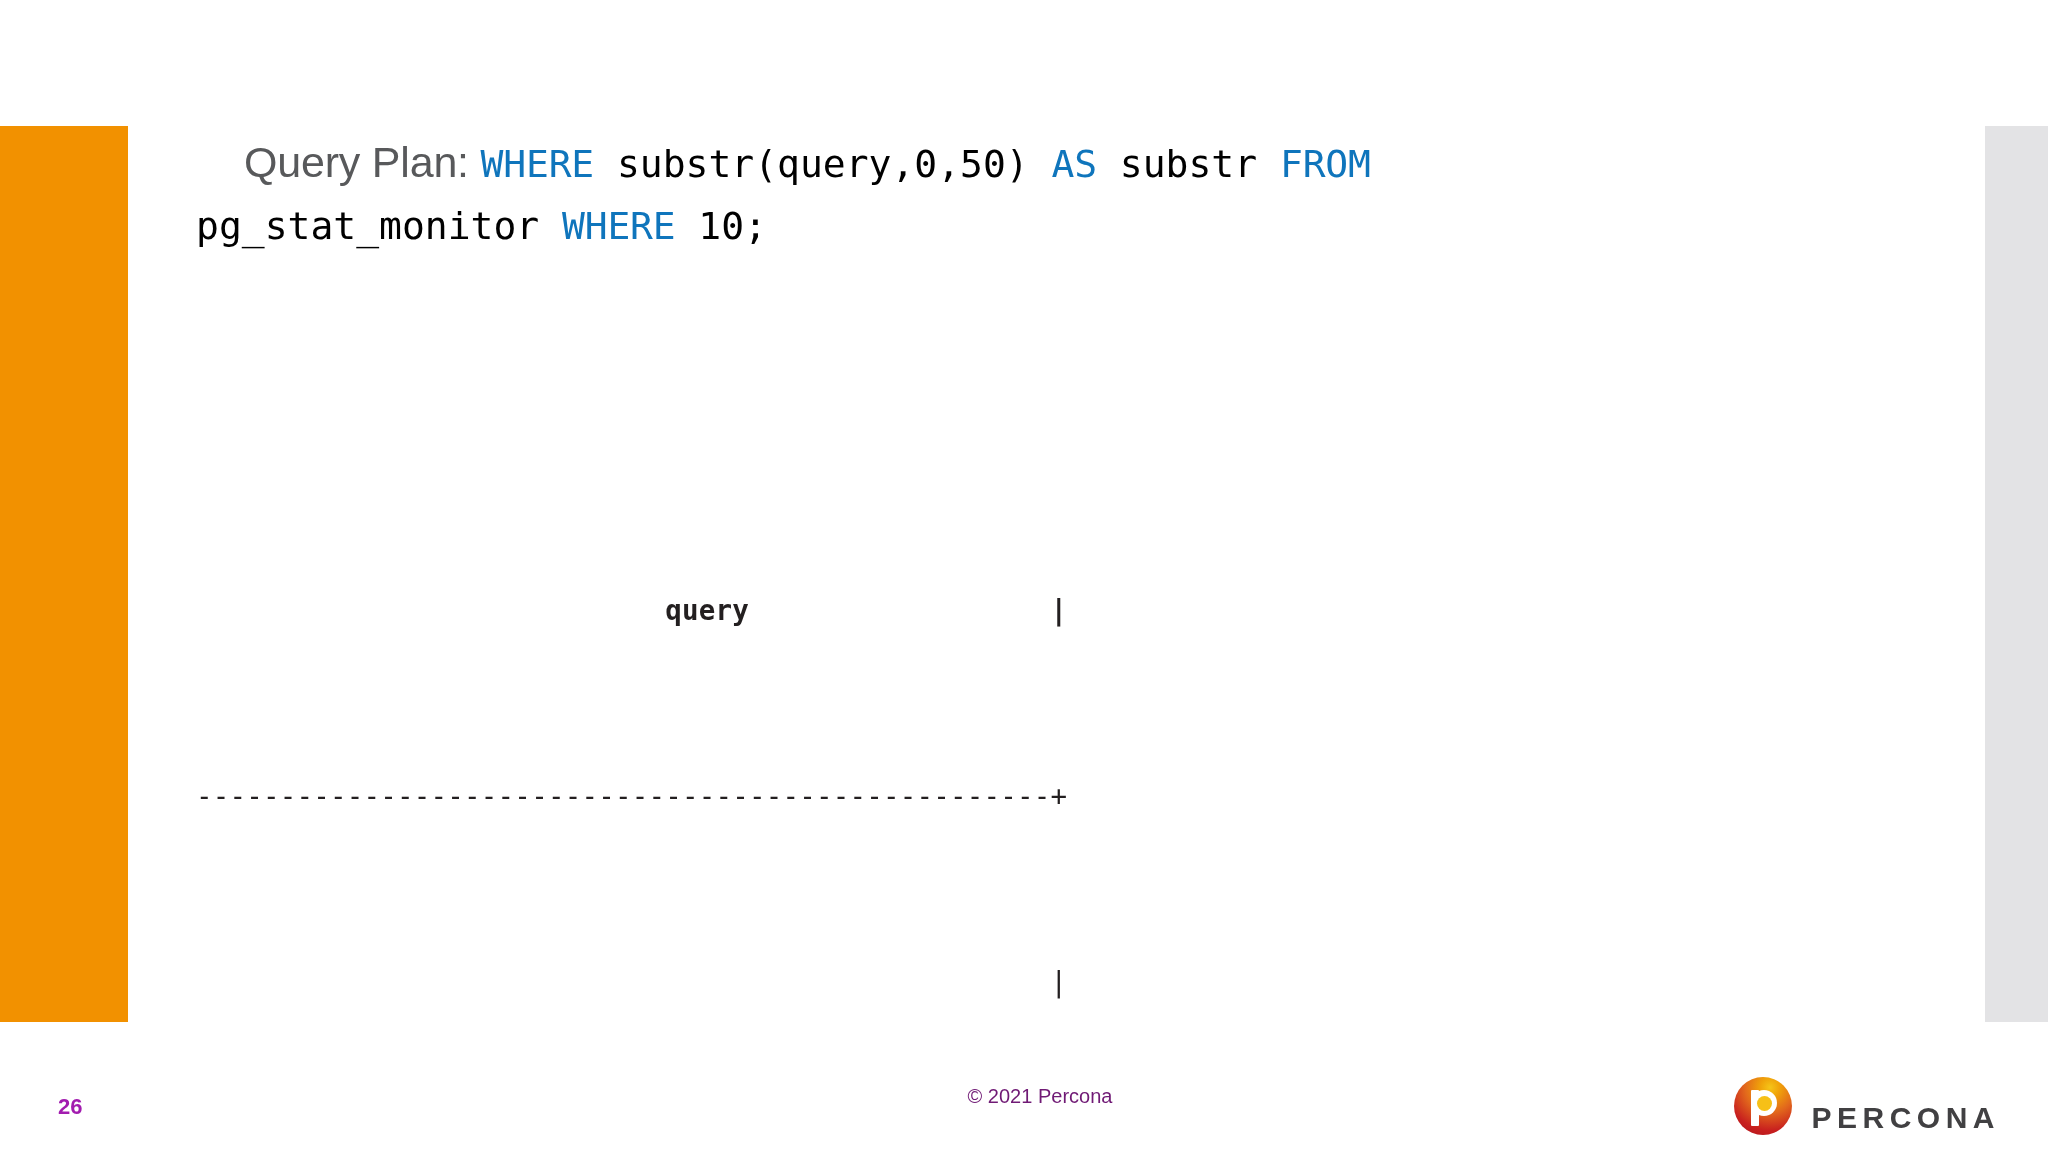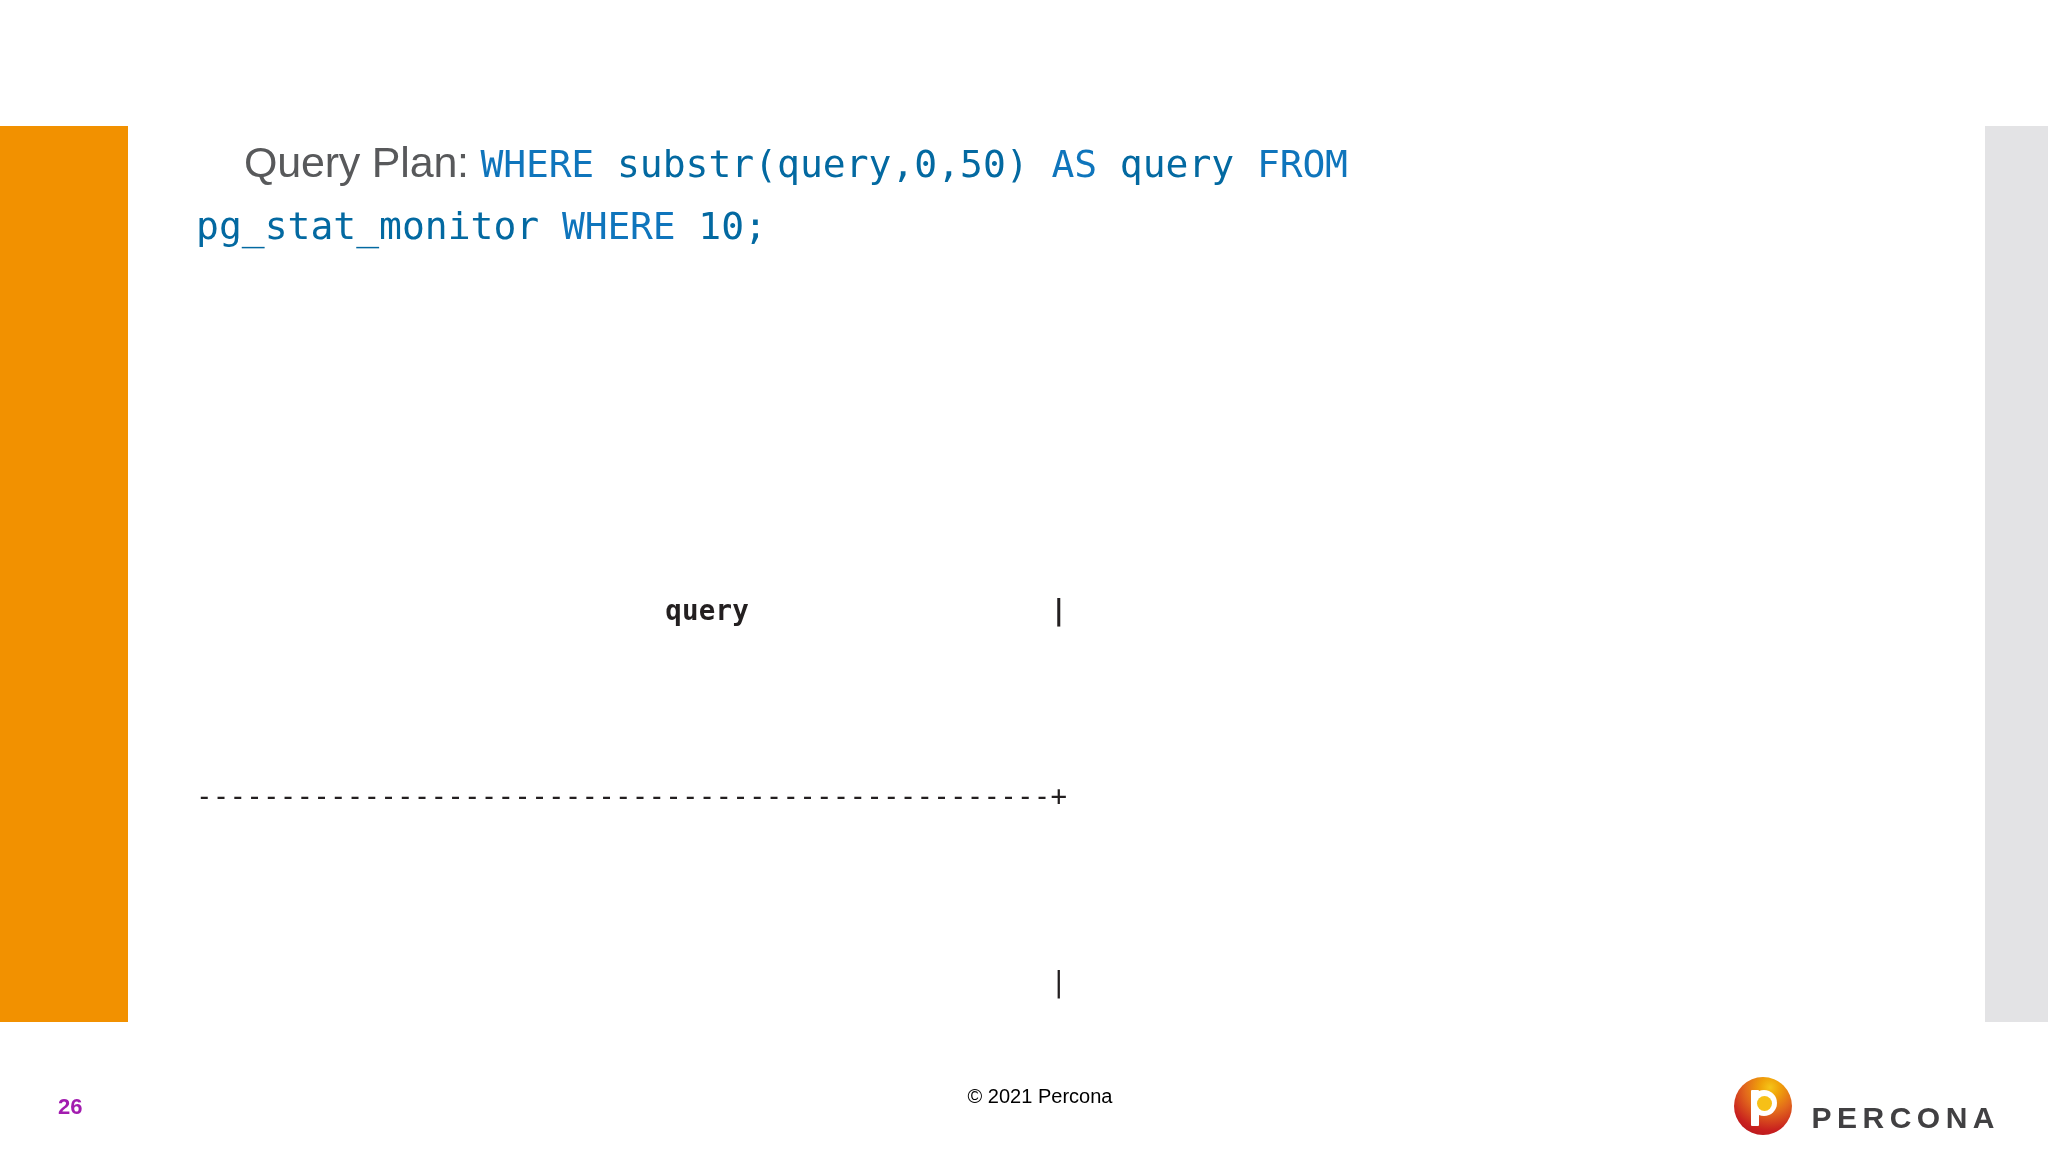--- a/index.html
+++ b/index.html
@@ -46,21 +46,21 @@
   }
   .title-label {
     font-family: "Liberation Sans", sans-serif;
     font-weight: 400;
     color: #58595b;
     margin-left: 48px;
   }
   .mono {
     font-family: "DejaVu Sans Mono", "Liberation Mono", monospace;
     font-size: 38px;
-    color: #0369a1;
+    color: #000000;
     letter-spacing: 0px;
   }
   .kw {
     font-family: "DejaVu Sans Mono", "Liberation Mono", monospace;
     font-size: 38px;
     color: #0f75bc;
   }
 
   
   .result-block {
@@ -94,21 +94,21 @@
     font-family: "Liberation Sans", sans-serif;
     margin-top: 12px;
   }
   .copyright {
     position: absolute;
     left: 8px;
     right: 0;
     top: 1085px;
     text-align: center;
     font-size: 20px;
-    color: #000000;
+    color: #701a75;
     font-family: "Liberation Sans", sans-serif;
     padding-left: 24px;
   }
 
   
   .logo {
     position: absolute;
     right: 48px;
     top: 1073px;
     display: flex;
@@ -159,21 +159,21 @@
     color: #414042;
   }
 </style>
 </head>
 <body>
 
 <div class="accent-bar-left"></div>
 <div class="accent-bar-right"></div>
 
 <div class="slide-title">
-  <span class="title-label">Query Plan: </span><span class="kw">WHERE</span><span class="mono"> substr(query,0,50) </span><span class="kw">AS</span><span class="mono"> query </span><span class="kw">FROM</span><br><span class="mono">pg_stat_monitor </span><span class="kw">WHERE</span><span class="mono"> 10;</span>
+  <span class="title-label">Query Plan: </span><span class="kw">WHERE</span><span class="mono"> substr(query,0,50) </span><span class="kw">AS</span><span class="mono"> substr </span><span class="kw">FROM</span><br><span class="mono">pg_stat_monitor </span><span class="kw">WHERE</span><span class="mono"> 10;</span>
 </div>
 
 <div class="result-block">
   <div class="result-line header">                            query                  |</div>
   <div class="result-line">---------------------------------------------------+</div>
   <div class="result-line">                                                   |</div>
   
 </div>
 
 <div class="page-number">26</div>

